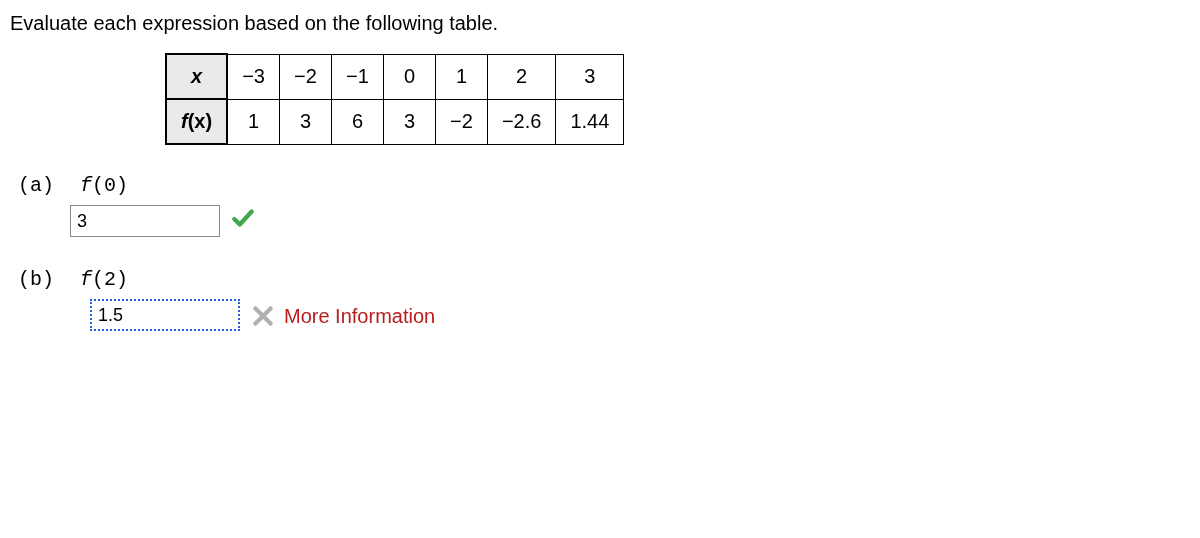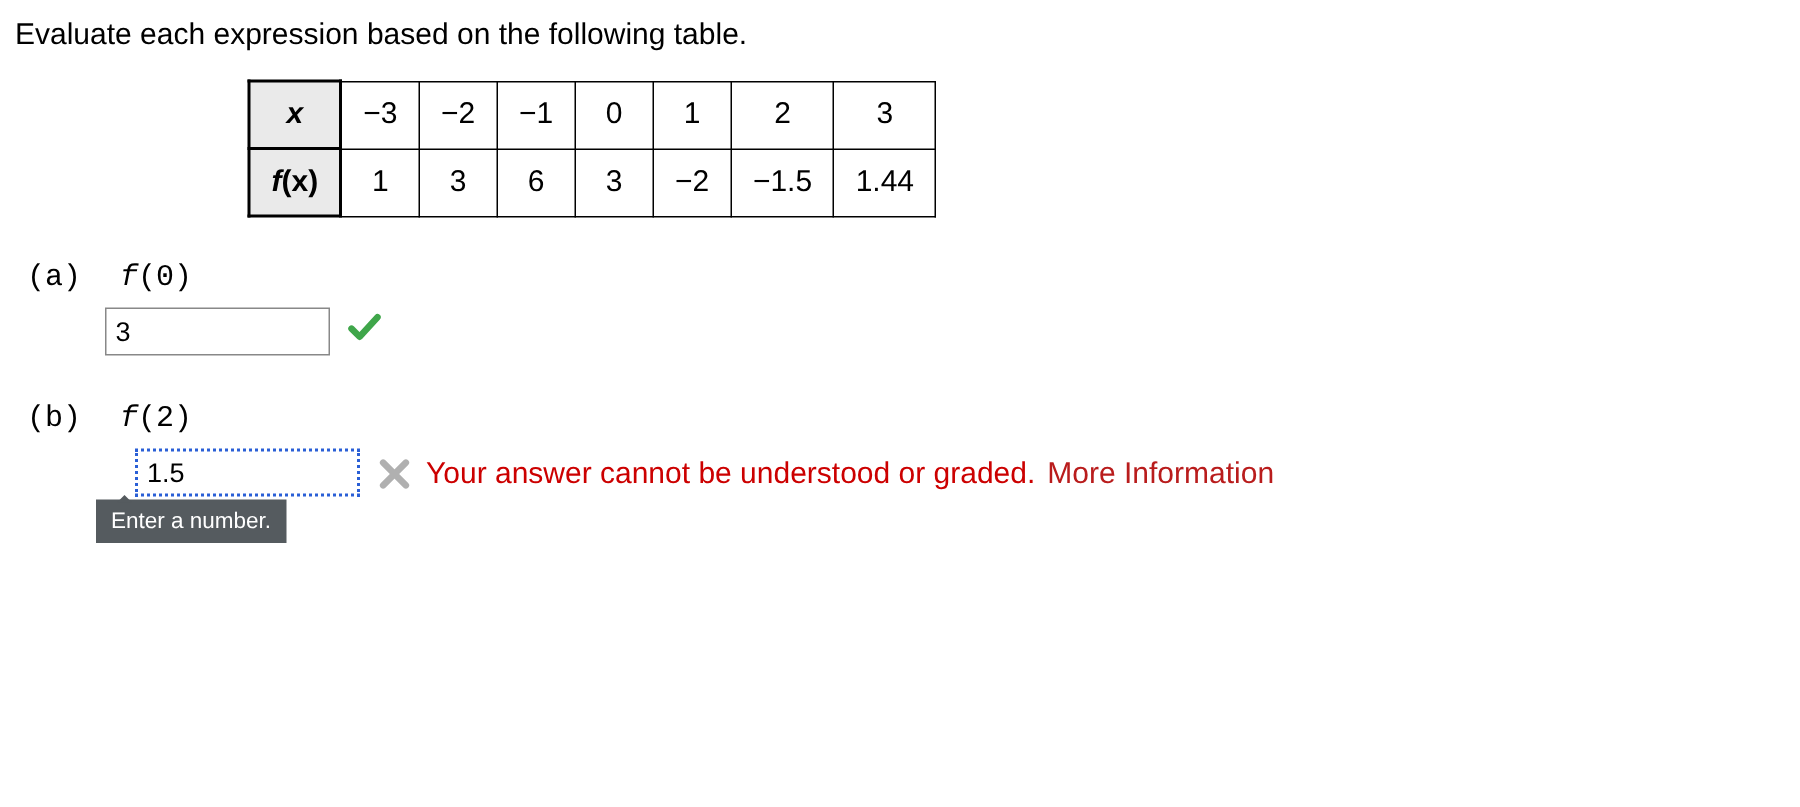--- a/index.html
+++ b/index.html
@@ -140,21 +140,21 @@
     </tr>
     <tr>
       <td class="hdr">
         <span>f</span><span class="paren">(x)</span>
       </td>
       <td>1</td>
       <td>3</td>
       <td>6</td>
       <td>3</td>
       <td>−2</td>
-      <td>−1.5</td>
+      <td>−2.6</td>
       <td>1.44</td>
     </tr>
   </tbody>
     </table>
 </div>
 
 <div class="part">
   <div class="part-label">
     <span class="letter">(a)</span>
     <span class="fn">f</span><span class="fnarg">(0)</span>
@@ -170,26 +170,24 @@
 </div>
 
 <div class="part">
   <div class="part-label">
     <span class="letter">(b)</span>
     <span class="fn">f</span><span class="fnarg">(2)</span>
   </div>
   <div class="answer-row">
     <span class="tooltip-wrap">
       <input class="input-box focused" type="text" value="1.5" style="">
-      <span class="tooltip">Enter a number.</span>
     </span>
     <span class="feedback">
       <span class="cross-icon">
         <svg viewBox="0 0 24 24" fill="none" stroke="#b0b0b0" stroke-width="4" stroke-linecap="round">
           <line x1="5" y1="5" x2="19" y2="19"></line>
           <line x1="19" y1="5" x2="5" y2="19"></line>
         </svg>
       </span>
-      <span class="feedback-text">Your answer cannot be understood or graded.</span>
       <span class="more-info">More Information</span>
     </span>
   </div>
 </div>
 
 </body></html>

